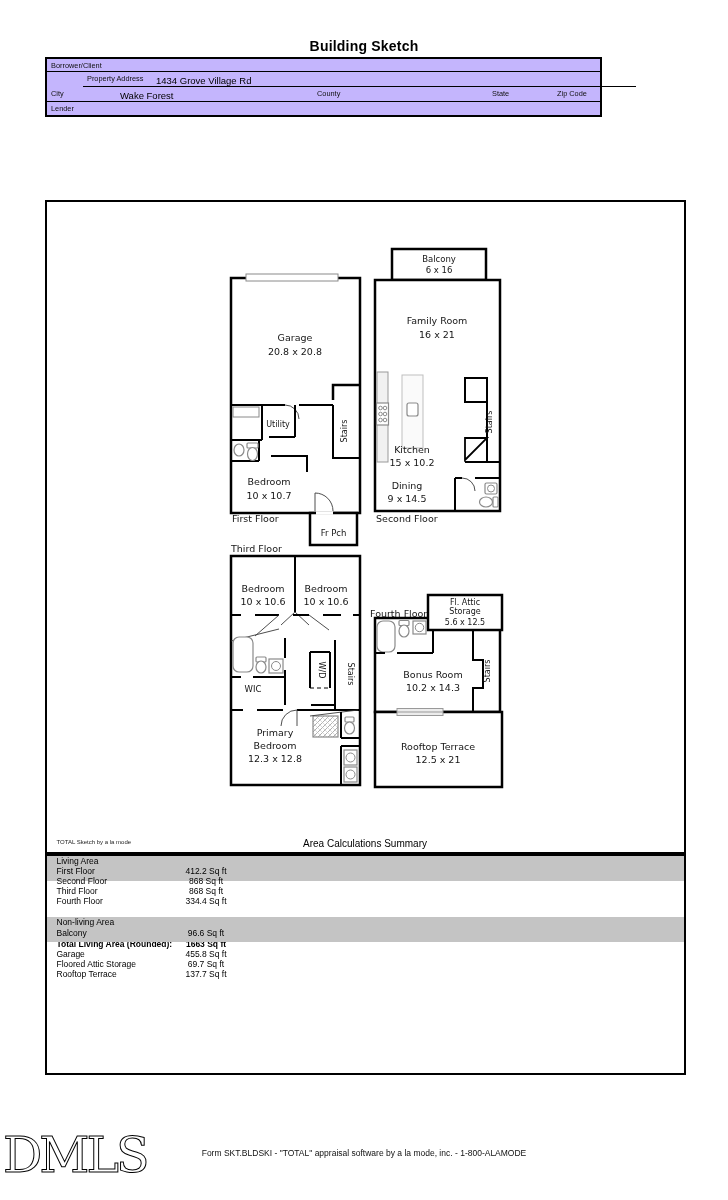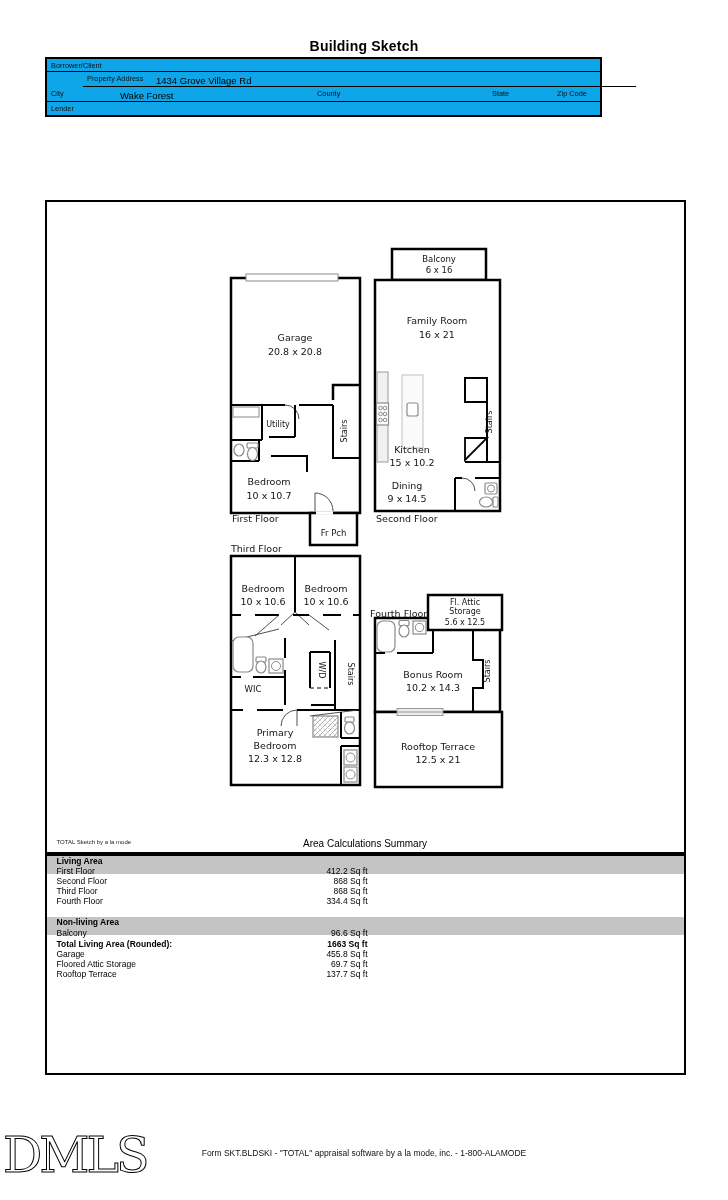--- a/index.html
+++ b/index.html
@@ -7,21 +7,21 @@
     width:728px;height:1200px;position:relative;background:#ffffff;
     font-family:"Liberation Sans",sans-serif;color:#000;overflow:hidden;
   }
   .page-title{
     position:absolute;top:38px;left:0;width:728px;text-align:center;
     font-size:14px;font-weight:bold;letter-spacing:0.2px;
   }
   
   .form-box{
     position:absolute;left:45px;top:57px;width:557px;height:60px;
-    border:2px solid #000;box-sizing:border-box;background:#0ea5e9;
+    border:2px solid #000;box-sizing:border-box;background:#c4b5fd;
   }
   .form-row{position:relative;width:100%;box-sizing:border-box;}
   .form-row.b{border-bottom:1px solid #000;}
   .fr1{height:13px;} .fr2{height:15px;margin-left:36px;} .fr3{height:15px;} .fr4{height:12px;}
   .f-lbl{position:absolute;font-size:8px;top:2px;color:#111;transform:scaleX(.92);transform-origin:left;}
   .f-val{position:absolute;font-size:9.5px;top:3px;color:#000;}
   
   .sketch-box{
     position:absolute;left:45px;top:200px;width:641px;height:875px;
     border:2.5px solid #000;box-sizing:border-box;background:#fff;
@@ -37,26 +37,26 @@
   .fx{stroke:#8a8a8a;stroke-width:1.2;fill:#fff}
   .fxl{stroke:#8a8a8a;stroke-width:1;fill:none}
   svg text{fill:#151515;font-family:"DejaVu Sans",sans-serif;}
   .tc{text-anchor:middle;}
   .t95{font-size:9.5px;} .t85{font-size:8.5px;} .t8{font-size:8px;}
   
   .sum-credit{position:absolute;left:12px;top:639px;font-size:6px;color:#222;}
   .sum-title{position:absolute;top:638px;left:0;width:100%;text-align:center;font-size:10px;font-weight:normal;}
   .sum-rule{position:absolute;top:652px;left:0;width:100%;height:4px;background:#000;}
   .sum-band{
-    position:absolute;left:2px;right:2px;height:18px;background:#c4c4c4;
-    font-size:8.5px;font-weight:bold;line-height:10.5px;padding-left:10px;box-sizing:border-box;
+    position:absolute;left:2px;right:2px;height:25px;background:#c4c4c4;
+    font-size:8.5px;font-weight:normal;line-height:10.5px;padding-left:10px;box-sizing:border-box;
   }
   .sum-row{position:absolute;left:0;width:100%;height:10.3px;font-size:8.5px;line-height:10.3px;}
   .sum-row .lbl{position:absolute;left:12px;top:0;white-space:nowrap;}
-  .sum-row .val{position:absolute;left:0;top:0;width:323px;text-align:right;white-space:nowrap;}
+  .sum-row .val{position:absolute;left:0;top:0;width:323px;text-align:center;white-space:nowrap;}
   .sum-row.bold{font-weight:bold;margin-top:32px;}
   
   .logo{
     position:absolute;left:3px;top:1131px;font-family:"DejaVu Serif",serif;
     font-size:49px;line-height:1;color:transparent;-webkit-text-stroke:1px #000;letter-spacing:-3px;
   }
   .footer-text{position:absolute;top:1148px;left:0;width:728px;text-align:center;font-size:8.5px;color:#111;}
 </style>
 </head>
 <body>

